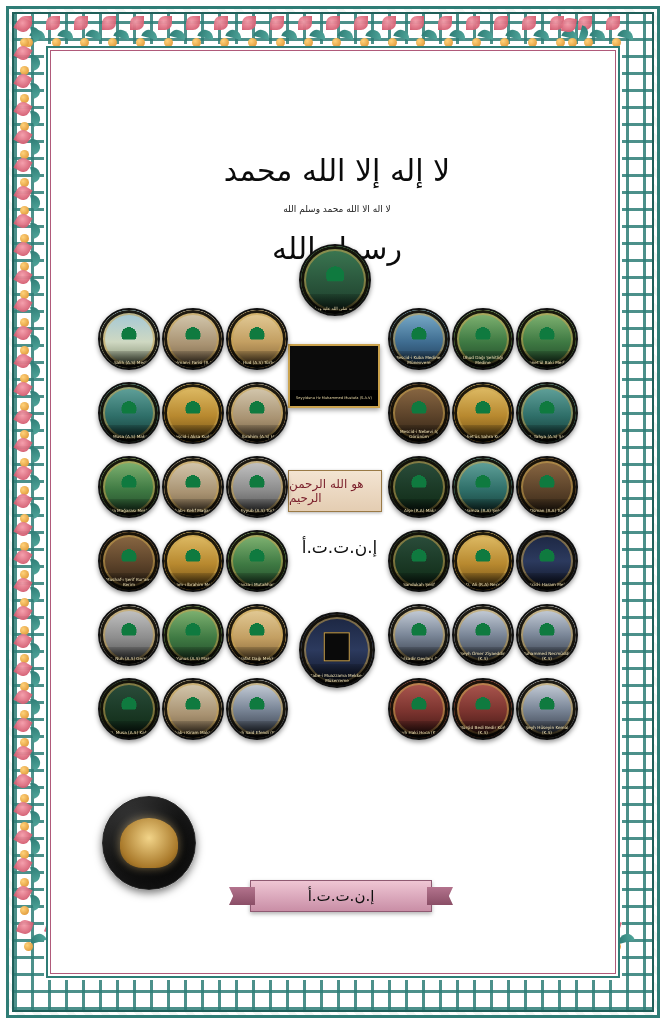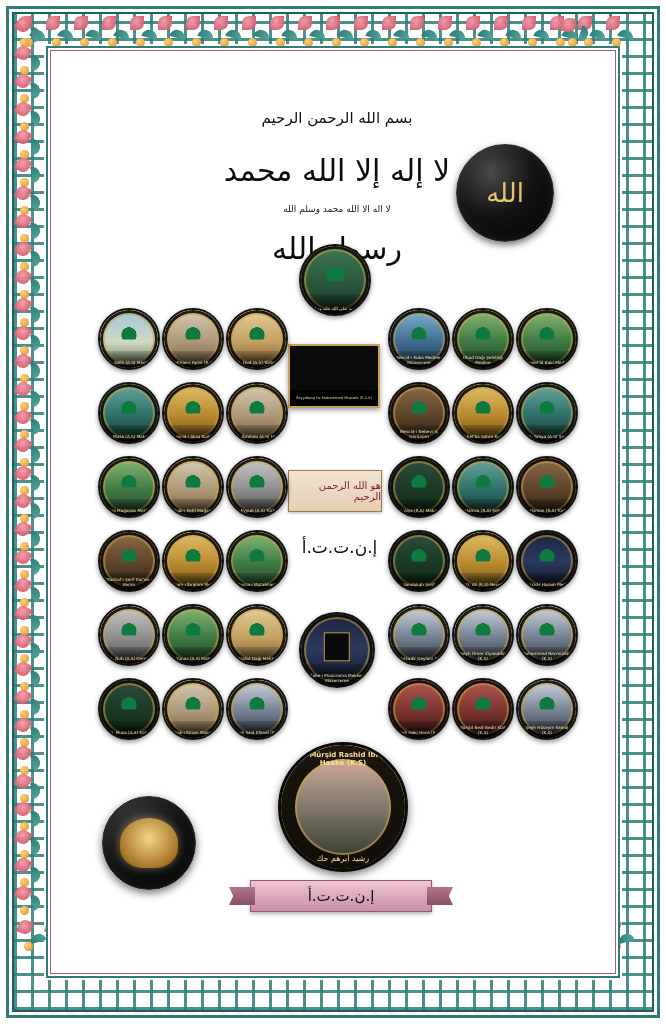--- a/index.html
+++ b/index.html
@@ -153,21 +153,21 @@
   .rectpic .cap{
     position:absolute;left:0;right:0;bottom:0;height:26%;
     background:#000;color:#e9d9a6;font-size:3.6px;
     display:flex;align-items:center;justify-content:center;text-align:center;
   }
 
   
   .plaque{
     position:absolute;border:1px solid #9a7a46;
     background:linear-gradient(180deg,#f3e4d2,#e4cdb2);
-    color:#7a1f2b;font-size:10px;direction:rtl;text-align:right;
+    color:#7a1f2b;font-size:12px;direction:rtl;text-align:left;
     display:flex;align-items:center;justify-content:center;
     box-shadow:0 1px 3px rgba(0,0,0,.3);
   }
 
   
   .kaaba{position:absolute;left:247px;top:560px;width:72px;height:72px;}
   .kaaba .cube{
     position:absolute;left:50%;top:46%;width:34%;height:38%;
     transform:translate(-50%,-50%);
     background:#0a0a0a;border:1px solid #caa24d;
@@ -557,25 +557,23 @@
       <div class="bud" style="left: 6px; top: 892px; transform: rotate(0deg);"></div>
       <div class="petal" style="left: 548px; top: 872px; transform: rotate(10deg);"></div>
       <div class="leaf" style="left: 562px; top: 884px; transform: rotate(105deg);"></div>
       <div class="bud" style="left: 554px; top: 892px; transform: rotate(0deg);"></div>
     </div>
   <div class="frame-inner"></div>
   <div class="frame-inner2"></div>
 
   <div class="content">
 
-    <div class="bismillah">بسم الله الرحمن الرحيم</div>
     <div class="kalima">لا إله إلا الله محمد رسول الله</div>
     <div class="kalima-sub">لا اله الا الله محمد وسلم الله</div>
 
-    <div class="medallion" style="left:404px;top:92px;width:96px;height:96px;">الله</div>
 
     <div class="badge prophet ph-dome">
       <div class="img ph-dome">
           <div class="domeicon"></div>
         </div>
       <div class="ring"></div>
       <div class="cap">
         <span>محمد صلى الله عليه وسلم</span>
       </div>
     </div>
@@ -918,25 +916,20 @@
           <div class="img ph-person">
             <div class="domeicon"></div>
           </div>
           <div class="ring"></div>
           <div class="cap">
             <span>Şeyh Hüseyin Kemal (K.S)</span>
           </div>
         </div>
       </div>
 
-    <div class="sheikh">
-      <div class="ringtext"></div>
-      <div class="arc">Şeyh Mürşid Rashid İbrahim Haake (K.S)</div>
-      <div class="arcb">رشيد ابرهم حك</div>
-    </div>
 
     <div class="ribbon">إ.ن.ت.ت.أ</div>
 
     <div class="bm tugra" style="left:50px;top:744px;width:92px;height:92px;">
       <div style="width:62%;height:54%;border-radius:50% 50% 40% 40%;
                   background:radial-gradient(circle at 50% 40%,#f2d489,#a9792a 70%,#5d4113);
                   box-shadow:0 0 8px rgba(255,215,130,.4);"></div>
     </div>
 
   </div>

